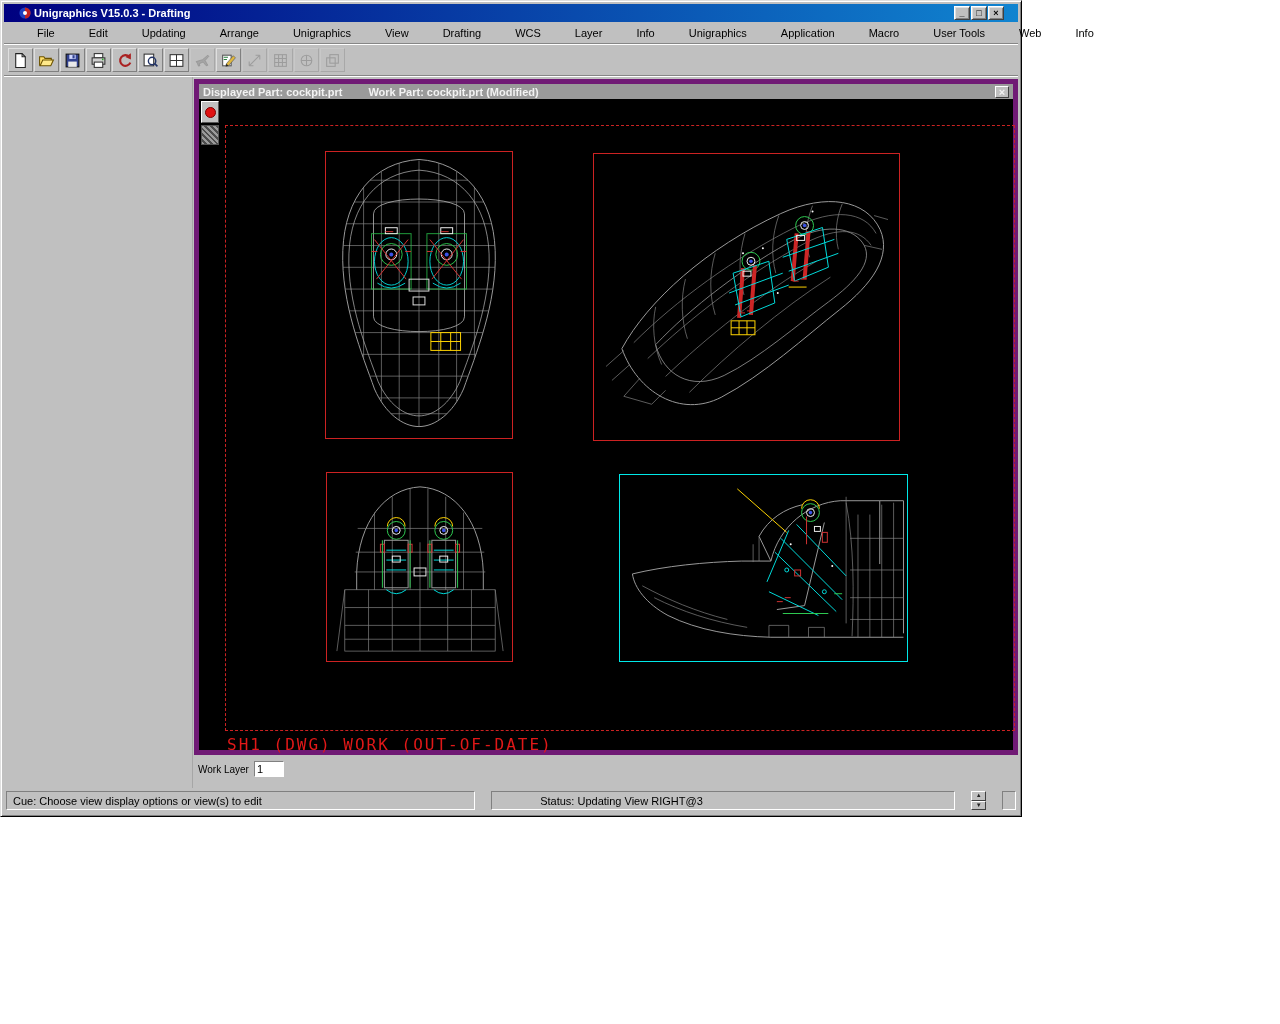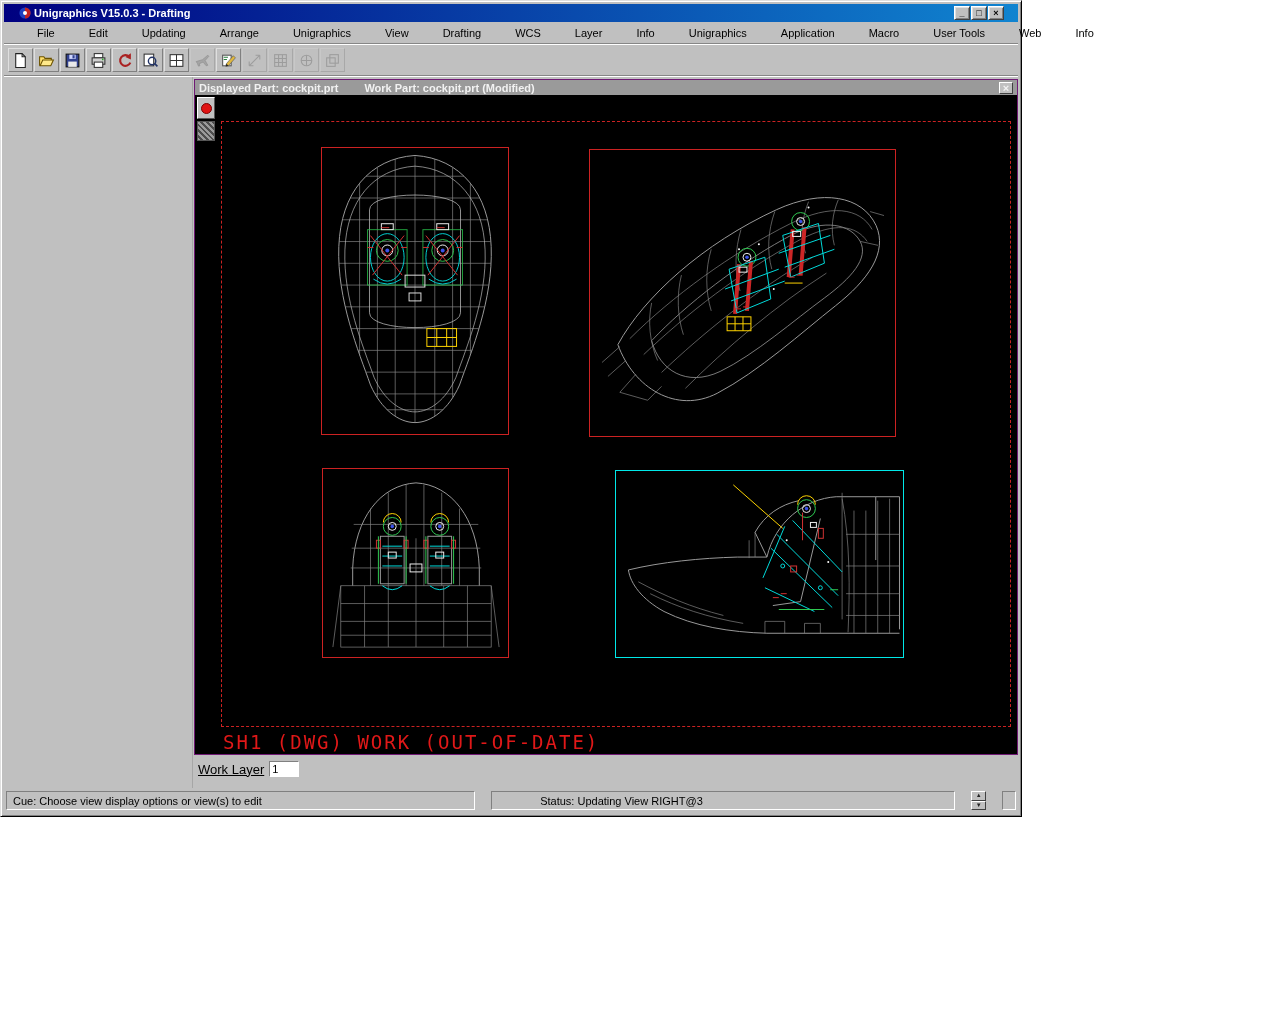--- a/index.html
+++ b/index.html
@@ -46,44 +46,44 @@
   }
   .tool-btn.disabled { border-color: #c8c8c8 #a8a8a8 #a8a8a8 #c8c8c8; }
   .tool-btn svg { width: 17px; height: 17px; }
   .tool-btn.disabled svg { opacity: 0.55; filter: grayscale(1); }
 
   
   .workspace { position: relative; flex: 1; background: #c0c0c0; overflow: hidden; }
   .left-panel { position: absolute; left: 0; top: 0; width: 189px; height: 100%; background: #c0c0c0; border-right: 1px solid #a6a6a6; }
 
   
-  .gwin { position: absolute; left: 190px; top: 2px; width: 824px; height: 676px; background: #000; border: 1px solid #701a75; display: flex; flex-direction: column; }
+  .gwin { position: absolute; left: 190px; top: 2px; width: 824px; height: 676px; background: #000; border: 5px solid #701a75; display: flex; flex-direction: column; }
   .gwin-header { height: 15px; flex: 0 0 15px; background: #9a9a9a; display: flex; align-items: center; gap: 26px; padding: 0 4px; }
   .gwin-header span { color: #f2f2f2; font-size: 11px; font-weight: bold; white-space: nowrap; }
   .gwin-close { margin-left: auto; width: 14px; height: 12px; background: #c0c0c0; display: grid; place-items: center; font-size: 9px; line-height: 10px; font-weight: bold; color: #000; border: 1px solid; border-color: #ffffff #404040 #404040 #ffffff; }
   .gwin-body { position: relative; flex: 1; background: #000; }
 
   .gw-record { position: absolute; left: 2px; top: 2px; width: 18px; height: 22px; background: #c0c0c0; border: 1px solid; border-color:#fff #555 #555 #fff; display: grid; place-items: center; }
   .gw-record .dot { width: 11px; height: 11px; border-radius: 50%; background: #e01212; border: 1px solid #7a0000; }
   .gw-hatch { position: absolute; left: 2px; top: 26px; width: 18px; height: 20px; background: repeating-linear-gradient(45deg, #9a9a9a 0 2px, #4d4d4d 2px 4px); border: 1px solid #555; }
 
   .sheet-border { position: absolute; left: 26px; top: 26px; width: 790px; height: 606px; border: 1px dashed #cc2222; }
 
   .cad-view { position: absolute; background: #000; }
   .cad-view svg { display: block; width: 100%; height: 100%; }
   .view-top       { left: 126px; top: 52px;  width: 188px; height: 288px; border: 1px solid #cc2222; }
   .view-iso       { left: 394px; top: 54px;  width: 307px; height: 288px; border: 1px solid #cc2222; }
   .view-front     { left: 127px; top: 373px; width: 187px; height: 190px; border: 1px solid #cc2222; }
   .view-right     { left: 420px; top: 375px; width: 289px; height: 188px; border: 1px solid #00e8e8; }
 
-  .sheet-status { position: absolute; left: 28px; top: 636px; color: #e01818; font-family: "DejaVu Sans Mono", monospace; font-size: 19px; letter-spacing: 2px; white-space: nowrap; }
+  .sheet-status { position: absolute; left: 28px; top: 636px; color: #e01818; font-family: "DejaVu Sans Mono", monospace; font-size: 16px; letter-spacing: 2px; white-space: nowrap; }
 
   
   .work-layer-row { position: absolute; left: 194px; top: 682px; height: 20px; display: flex; align-items: center; gap: 5px; }
-  .work-layer-row label { font-size: 13px; color: #000; text-decoration: underline; }
+  .work-layer-row label { font-size: 10px; color: #000; }
   .wl-input { width: 30px; height: 16px; font-size: 11px; font-family: "Liberation Sans", sans-serif; padding: 0 2px; background: #ffffff; border: 1px solid; border-color: #808080 #ffffff #ffffff #808080; outline: none; }
 
   
   .statusbar { height: 25px; flex: 0 0 25px; display: flex; align-items: center; gap: 16px; padding: 2px 2px 2px 2px; text-align: center; }
   .status-panel { height: 19px; background: #c0c0c0; border: 1px solid; border-color: #808080 #ffffff #ffffff #808080; display: flex; align-items: center; padding: 0 6px; font-size: 11px; color: #000; white-space: nowrap; overflow: hidden; }
   .panel-cue { width: 479px; }
   .panel-status { width: 473px; padding-left: 48px; }
   .status-spin { width: 15px; height: 19px; display: flex; flex-direction: column; gap: 0; }
   .spin-btn { flex: 1; background: #c0c0c0; border: 1px solid; border-color: #ffffff #404040 #404040 #ffffff; font-size: 6px; line-height: 7px; display: grid; place-items: center; color: #222; }
   .panel-end { flex: 1; }

